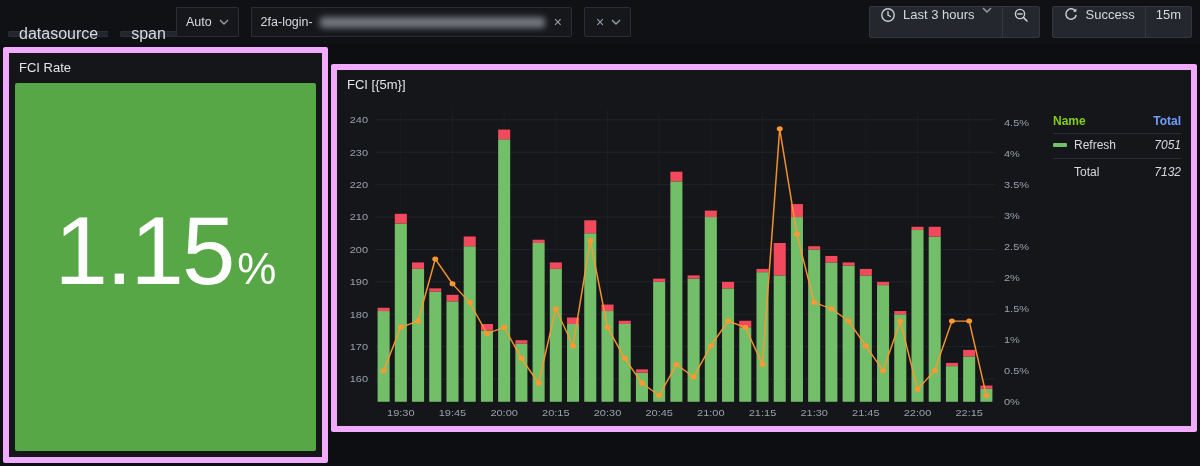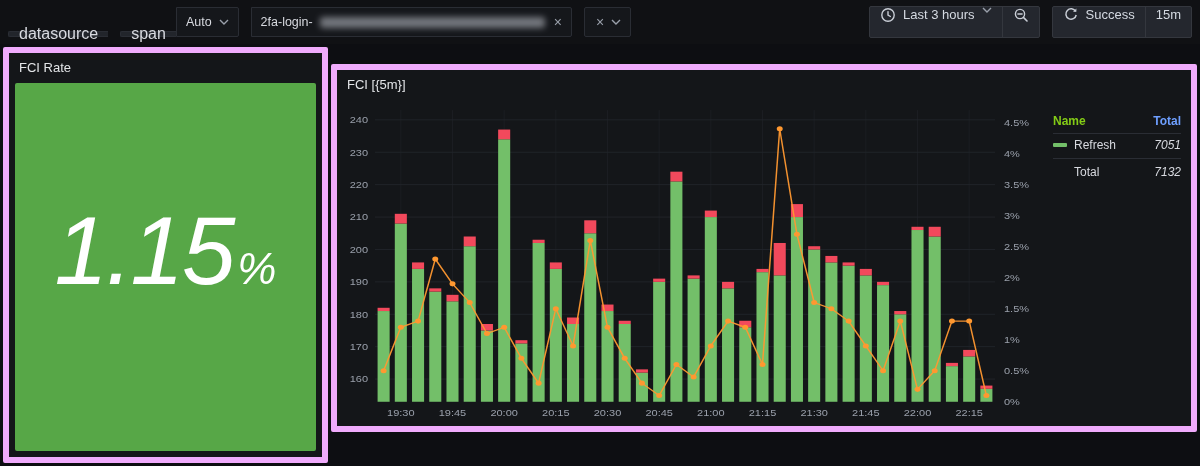--- a/index.html
+++ b/index.html
@@ -114,21 +114,21 @@
       </div>
       <div class="btn">
         <span>15m</span>
 
       </div>
     </div>
   </div>
 
   <div class="panel" id="panel-rate">
     <div class="panel-header">FCI Rate</div>
-    <div class="rate-box" style="background: rgb(87, 167, 71); font-style: italic;">
+    <div class="rate-box" style="background: rgb(87, 167, 71);">
       <div class="rate-inner">
         <span class="rate-num">1.15</span>
         <span class="rate-unit">%</span>
       </div>
     </div>
   </div>
 
   <div class="panel" id="panel-fci">
     <div class="panel-header">FCI [{5m}]</div>
 

